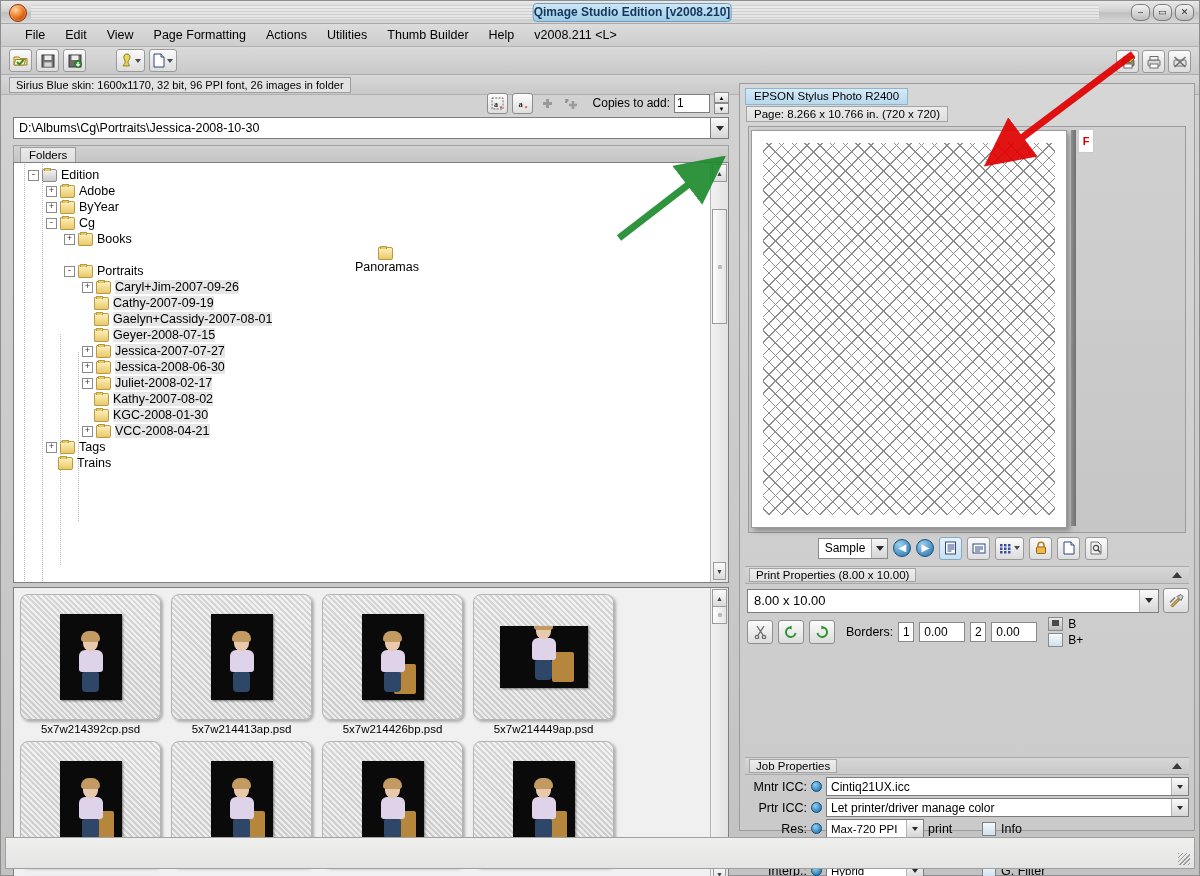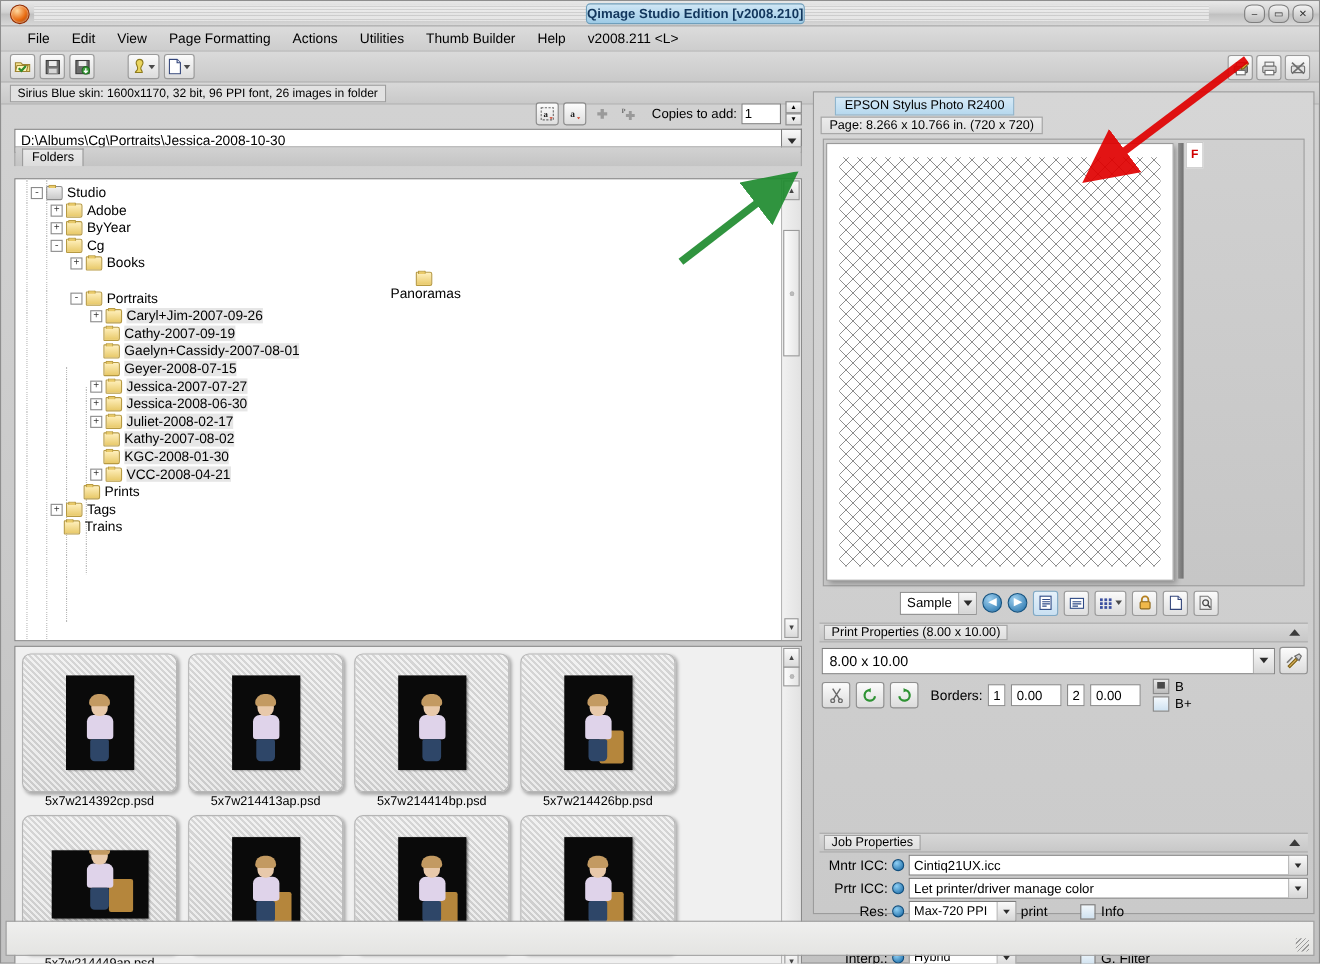--- a/index.html
+++ b/index.html
@@ -153,21 +153,21 @@
     background:linear-gradient(#fafafa,#d6d6d6);
     display:flex;align-items:center;justify-content:center;
   }
   .caret-dn{
     width:0;height:0;border-left:4px solid transparent;
     border-right:4px solid transparent;border-top:5px solid #2b2b2b;
   }
 
   
   .tabstrip{
-    position:absolute;left:8px;right:6px;top:42px;height:17px;
+    position:absolute;left:8px;right:6px;top:54px;height:17px;
     background:linear-gradient(#d2d2d2,#c4c4c4);
     border:1px solid #a2a2a2;border-bottom:none;text-align:center;
   }
   .tab{
     position:absolute;left:6px;top:1px;
     padding:1px 8px 2px;font-size:11.5px;
     background:linear-gradient(#eaeaea,#dcdcdc);
     border:1px solid #9c9c9c;border-bottom:none;
   }
   .treebox{
@@ -277,21 +277,21 @@
     border:1px solid #9d9d9d;display:flex;align-items:center;
   }
   .queuetab{
     margin-left:4px;padding:1px 7px;font-size:11.5px;
     background:linear-gradient(#ededed,#dcdcdc);border:1px solid #9c9c9c;
   }
   .queue-caret{margin-left:auto;margin-right:7px;}
 
   
   .printer-tab{
-    position:absolute;left:19px;top:4px;padding:1px 8px 2px;
+    position:absolute;left:5px;top:4px;padding:1px 8px 2px;
     background:linear-gradient(#d6eaf7,#b6d8ee);
     border:1px solid #8fb5cd;font-size:11.5px;text-align:center;
   }
   .pagelbl{
     position:absolute;left:6px;top:22px;padding:1px 7px;
     background:linear-gradient(#ececec,#dedede);border:1px solid #a4a4a4;
     font-size:11.5px;
   }
   .preview-outer{
     position:absolute;left:8px;right:8px;top:42px;height:405px;
@@ -597,21 +597,21 @@
 
       <div class="treebox">
         <div class="guide" style="left:10px"></div>
         <div class="guide" style="left:28px"></div>
         <div class="guide" style="left:46px;top:170px;bottom:16px"></div>
         <div class="guide" style="left:64px;top:188px;bottom:60px"></div>
         <div class="tree" id="tree">
             <div class="tnode" style="padding-left: 14px;">
               <div class="expander">-</div>
               <div class="folder-ico root"></div>
-              <span>Studio</span>
+              <span>Edition</span>
             </div>
             <div class="tnode" style="padding-left: 32px;">
               <div class="expander">+</div>
               <div class="folder-ico"></div>
               <span>Adobe</span>
             </div>
             <div class="tnode" style="padding-left: 32px;">
               <div class="expander">+</div>
               <div class="folder-ico"></div>
               <span>ByYear</span>
@@ -678,25 +678,20 @@
             </div>
             <div class="tnode" style="padding-left: 68px;">
               <div class="expander none"></div>
               <div class="folder-ico"></div>
               <span class="sel-label">KGC-2008-01-30</span>
             </div>
             <div class="tnode" style="padding-left: 68px;">
               <div class="expander">+</div>
               <div class="folder-ico"></div>
               <span class="sel-label">VCC-2008-04-21</span>
-            </div>
-            <div class="tnode" style="padding-left: 50px;">
-              <div class="expander none"></div>
-              <div class="folder-ico"></div>
-              <span>Prints</span>
             </div>
             <div class="tnode" style="padding-left: 32px;">
               <div class="expander">+</div>
               <div class="folder-ico"></div>
               <span>Tags</span>
             </div>
             <div class="tnode" style="padding-left: 32px;">
               <div class="expander none"></div>
               <div class="folder-ico"></div>
               <span>Trains</span>
@@ -731,34 +726,20 @@
                   <div class="fig" style="bottom: 8px;">
                     <div class="head">
                       <div class="hair"></div>
                     </div>
                     <div class="torso"></div>
                     <div class="legs"></div>
                   </div>
                 </div>
               </div>
               <div class="thumbname">5x7w214413ap.psd</div>
-            </div>
-            <div class="thumbcell">
-              <div class="thumbplate">
-                <div class="photo port">
-                  <div class="fig" style="bottom: 8px;">
-                    <div class="head">
-                      <div class="hair"></div>
-                    </div>
-                    <div class="torso"></div>
-                    <div class="legs"></div>
-                  </div>
-                </div>
-              </div>
-              <div class="thumbname">5x7w214414bp.psd</div>
             </div>
             <div class="thumbcell">
               <div class="thumbplate">
                 <div class="photo port">
                   <div class="chair" style="left: 32px;"></div>
                   <div class="fig" style="bottom: 8px;">
                     <div class="head">
                       <div class="hair"></div>
                     </div>
                     <div class="torso"></div>

